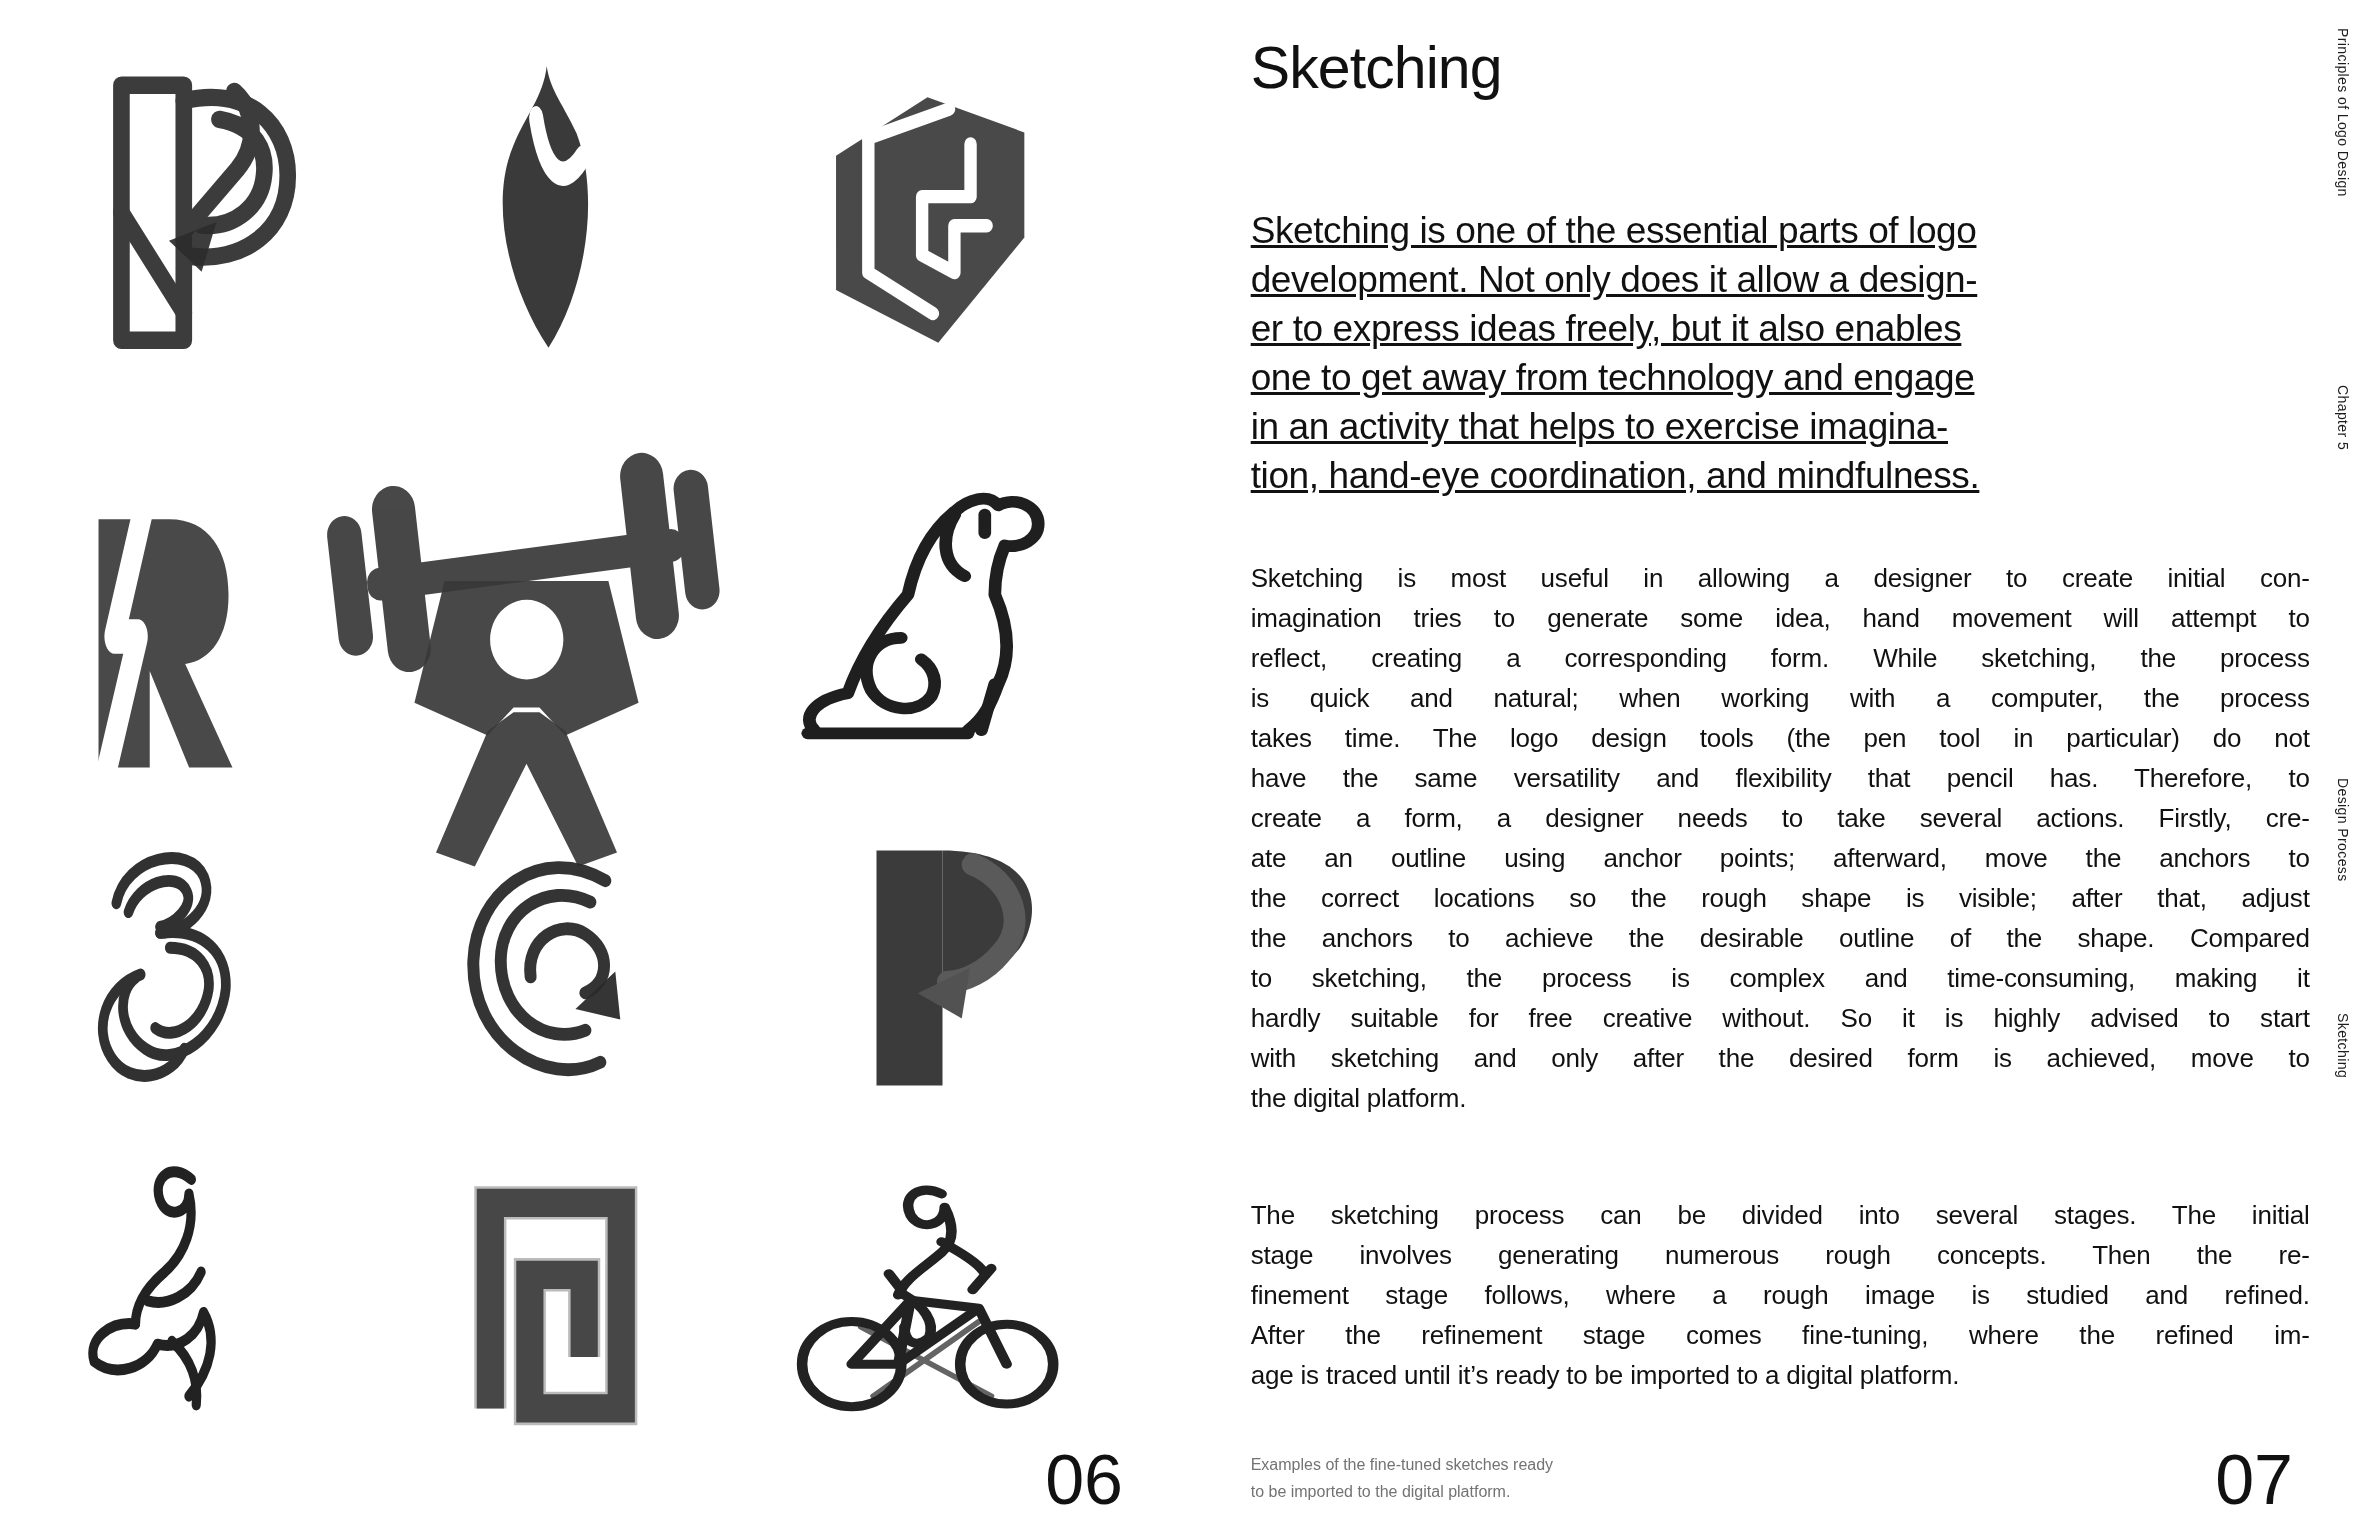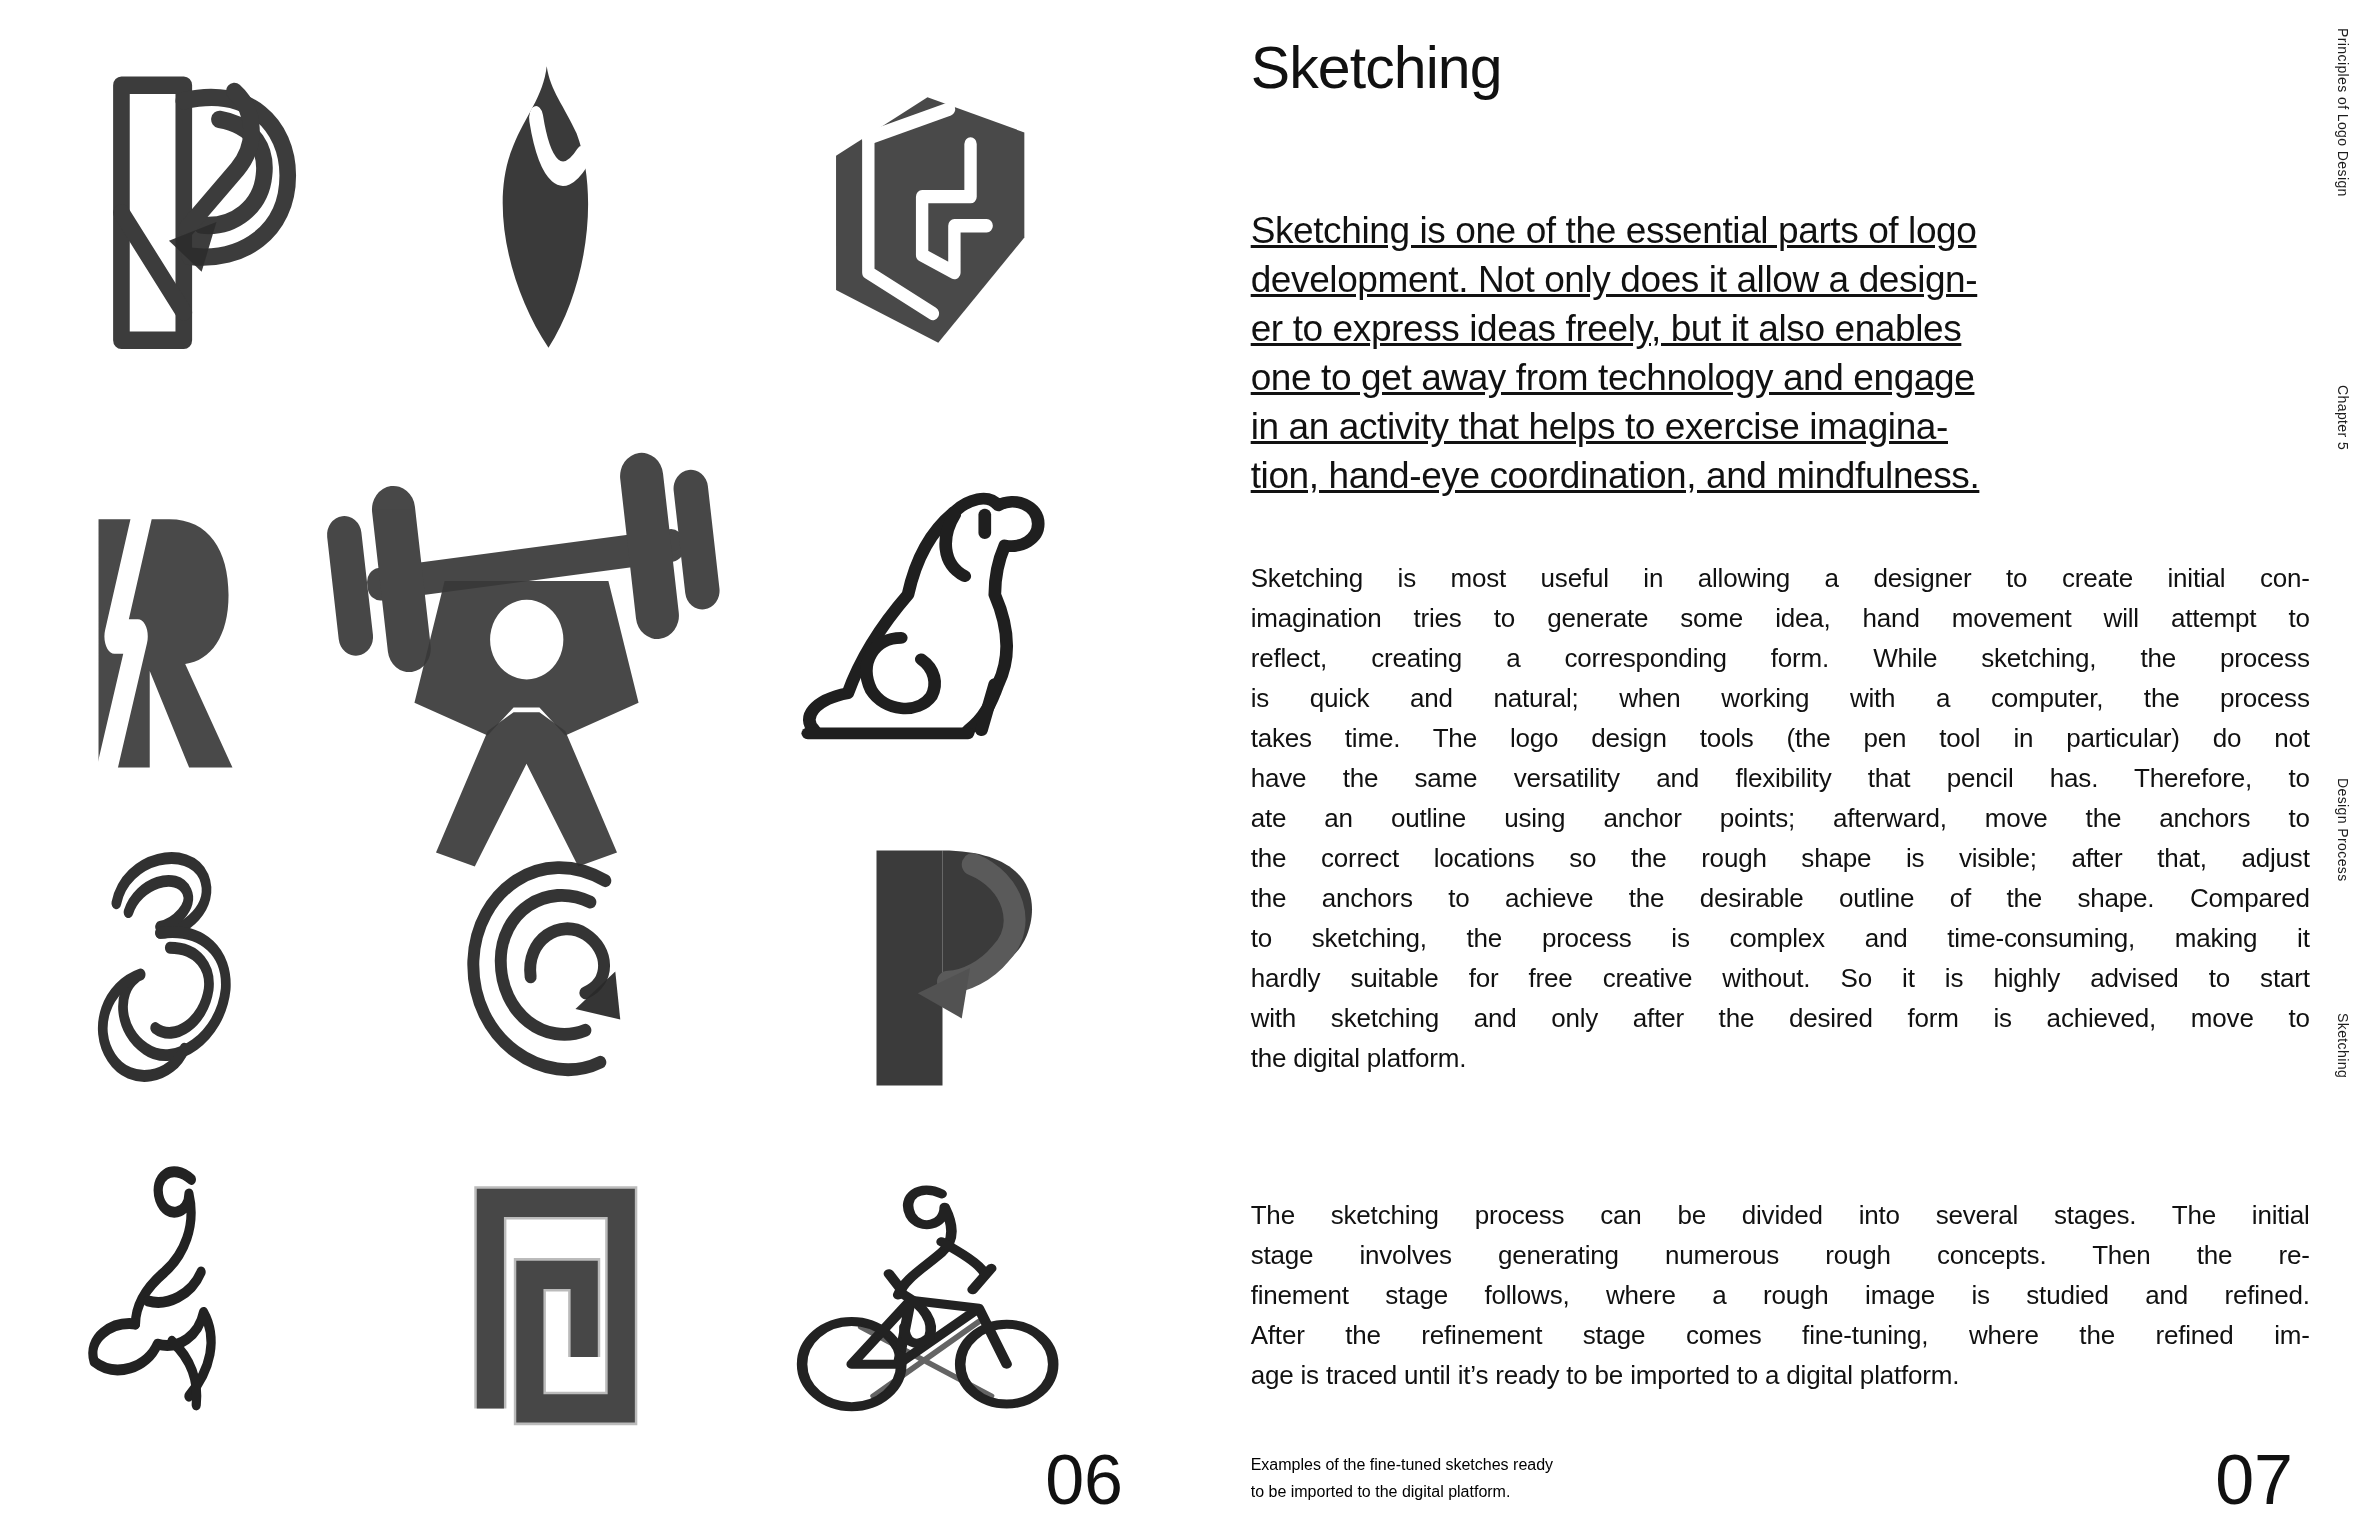--- a/index.html
+++ b/index.html
@@ -28,21 +28,21 @@
   .bodytext {
     position:absolute; left:16.7px; width:1059px;
     font-size:26px; line-height:40px; letter-spacing:-0.2px;
   }
   #para1 { top:542px;margin-top:16px; }
   #para2 { top:1195px; }
   .bodytext .line { text-align:justify; text-align-last:justify; }
   .bodytext .line:last-child { text-align-last:left; }
   .caption {
     position:absolute; left:16.7px; top:1451px;
-    font-size:16px; line-height:27px; letter-spacing:0; color:#000000;
+    font-size:16px; line-height:27px; letter-spacing:0; color:#737373;
   }
   .page-number {
     position:absolute; font-size:70px; font-weight:400; letter-spacing:0;
   }
   #pn-left  { left:954px; top:1440px; width:169px; text-align:right; }
   #pn-right { left:913px; top:1440px; width:146px; text-align:right; }
 
   
   .vlabel {
     position:absolute; left:2335px;
@@ -219,20 +219,21 @@
       <div class="line">tion, hand-eye coordination, and mindfulness.</div>
     </div>
 
   <div class="bodytext" id="para1">
       <div class="line">Sketching is most useful in allowing a designer to create initial con-</div>
       <div class="line">imagination tries to generate some idea, hand movement will attempt to</div>
       <div class="line">reflect, creating a corresponding form. While sketching, the process</div>
       <div class="line">is quick and natural; when working with a computer, the process</div>
       <div class="line">takes time. The logo design tools (the pen tool in particular) do not</div>
       <div class="line">have the same versatility and flexibility that pencil has. Therefore, to</div>
+      <div class="line">create a form, a designer needs to take several actions. Firstly, cre-</div>
       <div class="line">ate an outline using anchor points; afterward, move the anchors to</div>
       <div class="line">the correct locations so the rough shape is visible; after that, adjust</div>
       <div class="line">the anchors to achieve the desirable outline of the shape. Compared</div>
       <div class="line">to sketching, the process is complex and time-consuming, making it</div>
       <div class="line">hardly suitable for free creative without. So it is highly advised to start</div>
       <div class="line">with sketching and only after the desired form is achieved, move to</div>
       <div class="line">the digital platform.</div>
     </div>
 
   <div class="bodytext" id="para2">

